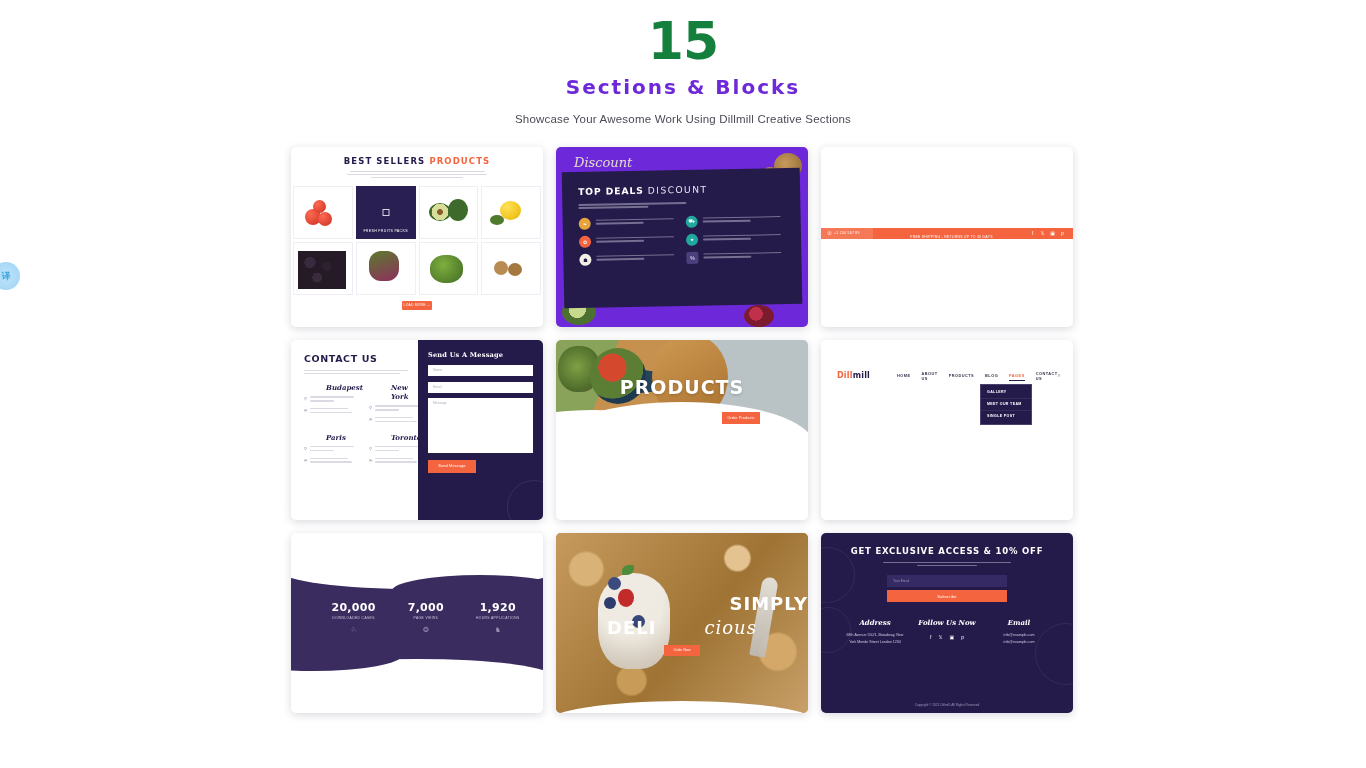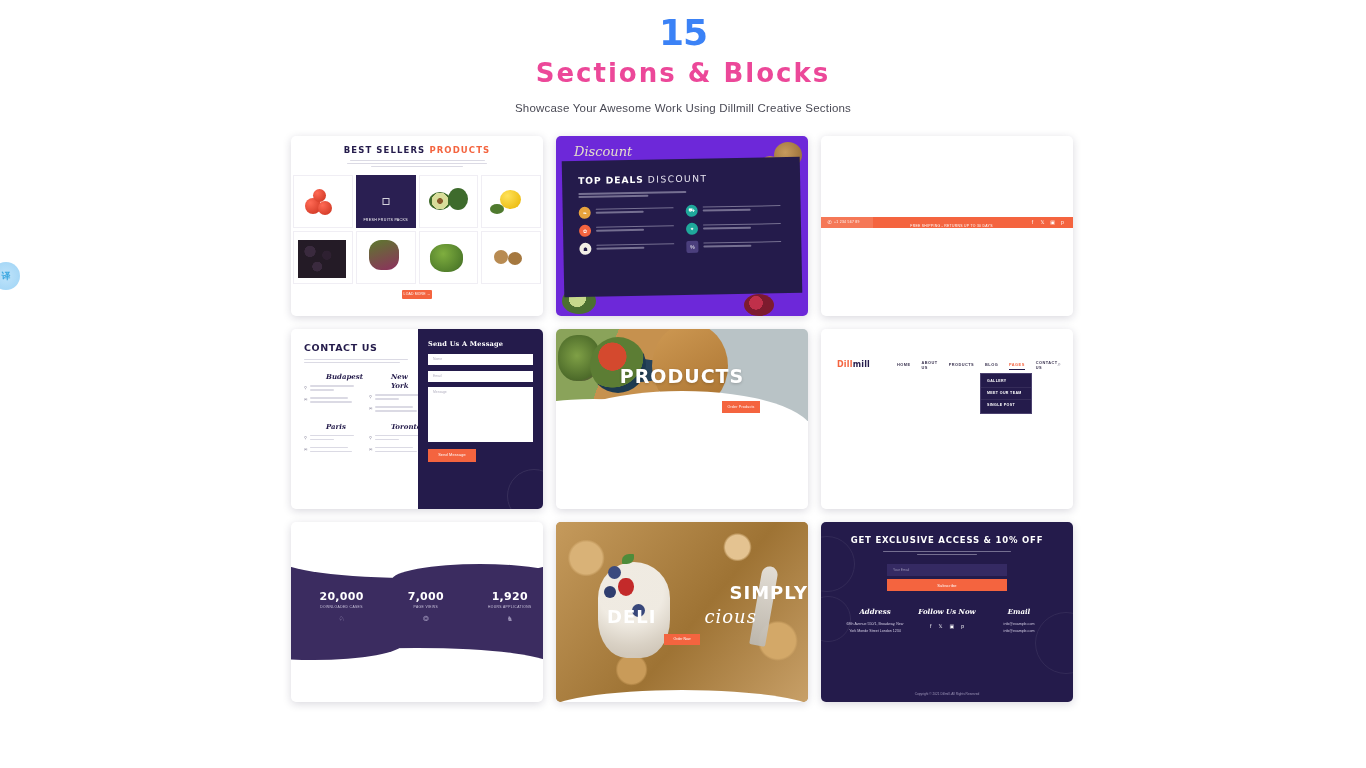--- a/index.html
+++ b/index.html
@@ -8,26 +8,26 @@
     background: #ffffff;
     font-family: "Liberation Sans", sans-serif;
     overflow: hidden;
     position: relative;
   }
 
   
   .page-header { text-align: center; padding-top: 14px; }
   .big-number {
     font-family: "DejaVu Sans", sans-serif;
-    font-size: 36px; font-weight: 700; color: #3b82f6;
+    font-size: 52px; font-weight: 700; color: #15803d;
     letter-spacing: -1px; line-height: 1.05;
   }
   .headline {
     font-family: "DejaVu Sans", sans-serif;
-    font-size: 26px; font-weight: 700; color: #ec4899;
+    font-size: 20px; font-weight: 700; color: #6d28d9;
     letter-spacing: 2px; margin-top: 6px;
   }
   .subline {
     font-size: 11.5px; color: #4a4a55; margin-top: 14px; letter-spacing: .2px;
   }
 
   
   .grid {
     width: 784px; margin: 22px auto 0;
     display: grid; grid-template-columns: repeat(3, 252px);
@@ -148,21 +148,21 @@
   .nv-di { padding:3.5px 6px; font-size:3.6px; color:#fff; letter-spacing:.35px; font-weight:700; border-bottom:1px solid rgba(255,255,255,.08); }
   .nv-di:last-child { border-bottom:none; }
 
   
   .c-stats { }
   .st-band { position:absolute; left:0; right:0; top:45px; height:92px; background:#3b2c60; }
   .st-wave-top { position:absolute; left:-4%; top:38px; width:108%; height:18px; background:#fff; border-radius:0 0 50% 50% / 0 0 100% 100%; }
   .st-wave-top2 { position:absolute; left:40%; top:42px; width:70%; height:16px; background:#3b2c60; border-radius:50% 50% 0 0 / 100% 100% 0 0; }
   .st-wave-bot { position:absolute; left:-4%; top:126px; width:108%; height:18px; background:#fff; border-radius:50% 50% 0 0 / 100% 100% 0 0; }
   .st-wave-bot2 { position:absolute; left:-26%; top:122px; width:70%; height:16px; background:#3b2c60; border-radius:0 0 50% 50% / 0 0 100% 100%; }
-  .st-items { position:absolute; left:17px; right:0; top:68px; display:flex; justify-content:center; gap:44px;align-items:center; }
+  .st-items { position:absolute; left:17px; right:0; top:68px; display:flex; justify-content:center; gap:32px;align-items:center; }
   .st-it { text-align:center; }
   .st-n { font-family:"DejaVu Sans",sans-serif; font-weight:700; font-size:11px; color:#fff; letter-spacing:.3px; }
   .st-l { font-size:3.3px; color:#cfc9e0; letter-spacing:.4px; margin-top:2px; }
   .st-i { margin-top:6px; font-size:7px; color:#b7afd0; opacity:.75; }
 
   
   .c-simply { background:#b98b4c; }
   .sd-bg { position:absolute; inset:0;
     background:
       radial-gradient(circle at 12% 20%, #d9b277 0 6%, transparent 7%),

